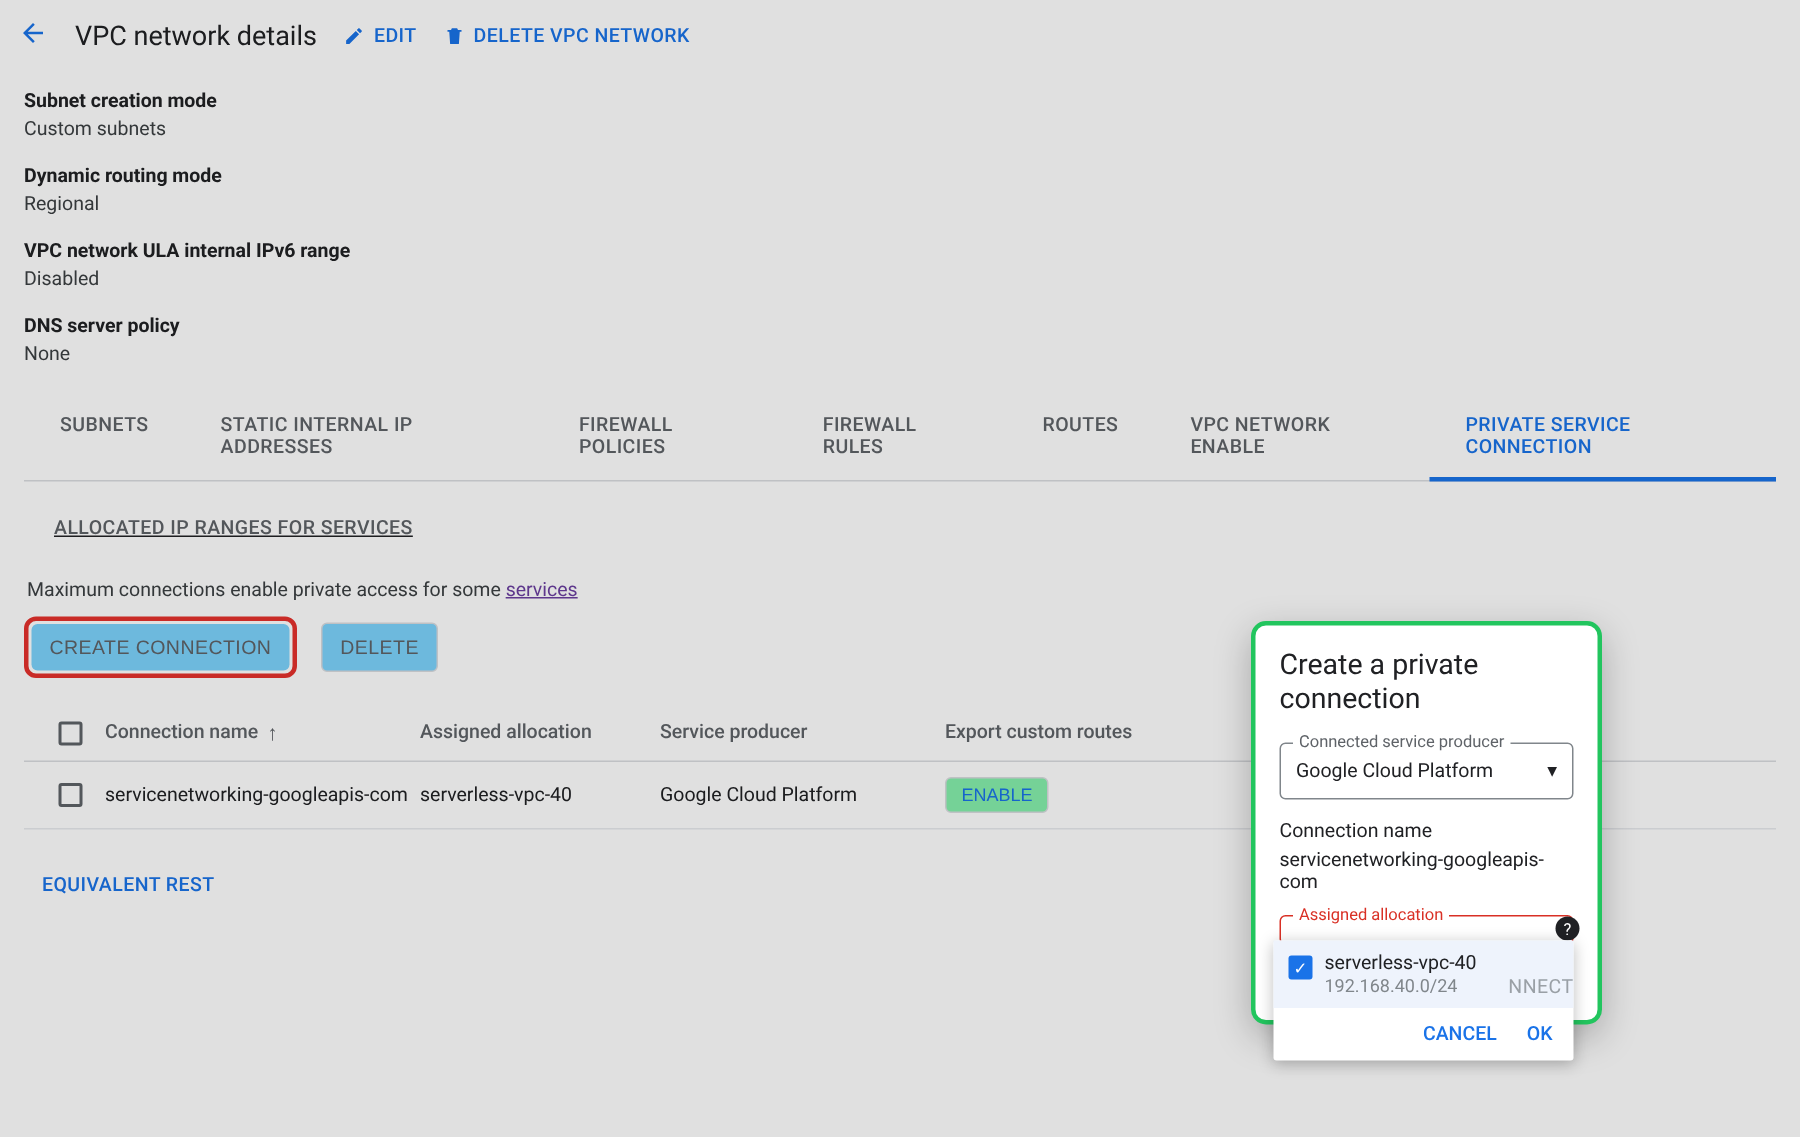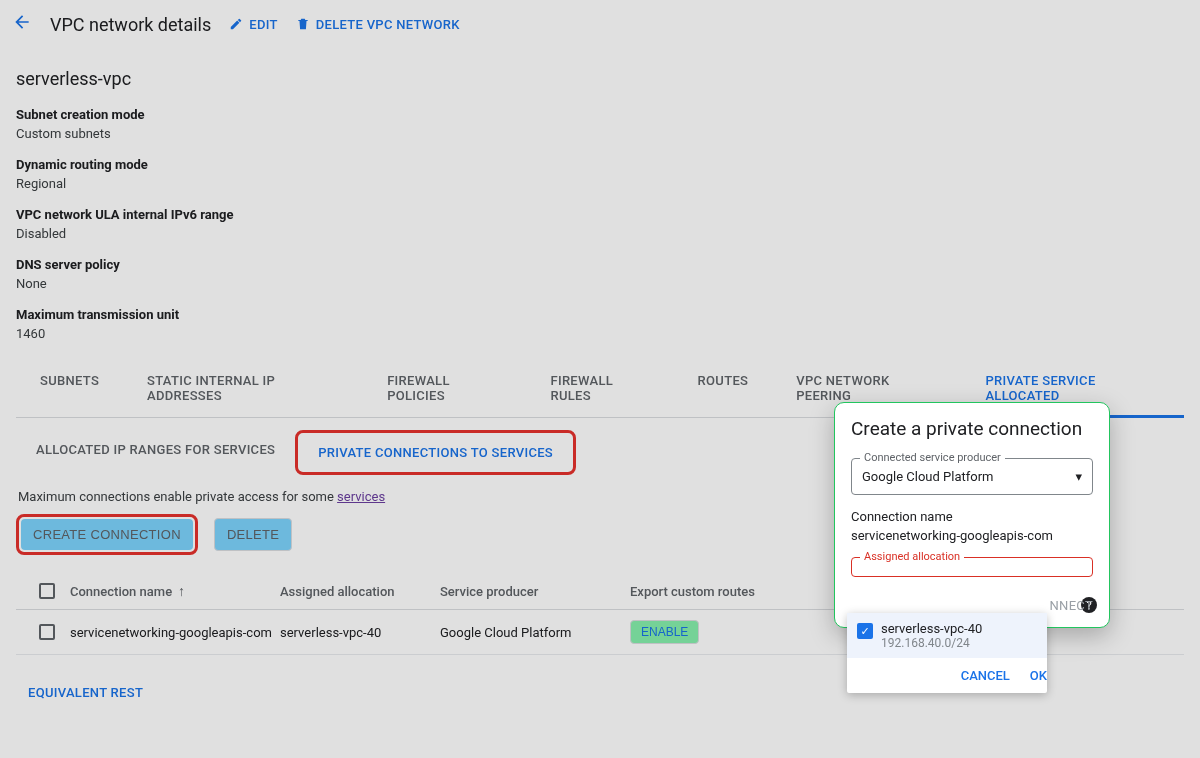--- a/index.html
+++ b/index.html
@@ -32,21 +32,21 @@
   .header .action { color: #1a73e8; font-size: 13px; font-weight: 500; letter-spacing: .3px; display: inline-flex; align-items: center; gap: 6px; cursor:pointer; }
   .content { padding: 12px 16px 0 16px; }
   .vpc-name { font-size: 18px; font-weight: 400; margin: 8px 0 18px 0; }
   .field { margin-bottom: 16px; }
   .field .label { font-weight: 700; font-size: 13px; margin-bottom: 4px; }
   .field .value { font-size: 13px; color: #3c4043; }
   .tabs1 { display:flex; border-bottom: 1px solid #dadce0; margin-top: 18px; justify-content: space-between; }
   .tabs1 .tab { padding: 14px 24px 14px 24px; font-size: 13px; font-weight:500; color:#5f6368; letter-spacing:.3px; cursor:pointer; position:relative; }
   .tabs1 .tab.active { color:#1a73e8; }
   .tabs1 .tab.active::after { content:""; position:absolute; left:0; right:0; bottom:-1px; height:3px; background:#1a73e8; }
-  .tabs2 { display:flex; margin-top: 12px; }
+  .tabs2 { display:flex; margin-top: 12px; text-decoration: underline; }
   .tabs2 .tab { padding: 12px 20px; font-size: 13px; font-weight:500; color:#5f6368; letter-spacing:.3px; cursor:pointer; }
   .tabs2 .tab.active { color:#1a73e8; }
   .hl-box { border: 3px solid #e5322d; border-radius: 8px; padding: 2px 8px; }
   .desc { margin: 14px 0 10px 2px; font-size: 13px; color: #3c4043; }
   .desc a { color: #6b3fa0; text-decoration: underline; }
   .btnrow { display:flex; gap: 16px; margin: 10px 0 18px 0; align-items:center; }
   .btn-flat { font-size: 13px; font-weight:500; color:#5f6368; letter-spacing:.3px; padding: 8px 12px; border:1px solid #dadce0; border-radius:4px; background:#7dd3fc; cursor:pointer; }
   .hl-wrap { border: 3px solid #e5322d; border-radius: 8px; padding: 2px; }
   .hl-wrap .btn-flat { border:none; }
   .table-header, .table-row { display:flex; align-items:center; padding: 10px 8px; font-size:13px; }
@@ -55,43 +55,43 @@
   .col-chk { width: 46px; display:flex; justify-content:center; }
   .col-name { width: 210px; display:flex; align-items:center; gap:6px; }
   .col-alloc { width: 160px; }
   .col-prod { width: 190px; }
   .col-export { width: 170px; }
   .chk { width:16px; height:16px; border:2px solid #5f6368; border-radius:2px; display:inline-block; }
   .enable-btn { color:#1a73e8; border:1px solid #dadce0; background:#86efac; border-radius:4px; padding:4px 10px; font-size:12px; font-weight:500; cursor:pointer; }
   .equiv { margin: 30px 0 0 12px; color:#1a73e8; font-weight:500; font-size:13px; letter-spacing:.3px; cursor:pointer; display:inline-block; }
   
   .dialog {
-    position: absolute; top: 402px; left: 834px; width: 276px;
-    background: #fff; border:1px solid #22c55e; border-radius: 10px;
+    position: absolute; top: 414px; left: 834px; width: 234px;
+    background: #fff; border:3px solid #22c55e; border-radius: 10px;
     box-shadow: 0 8px 24px rgba(0,0,0,0.25);
     z-index: 10; padding: 14px 16px 40px 16px;
   }
   .dialog h2 { margin:0 0 18px 0; font-size:19px; font-weight:400; }
   .outl { border:1px solid #80868b; border-radius:4px; position:relative; padding: 10px 10px; margin-bottom:14px;gap:12px; }
   .outl .float-label { position:absolute; top:-8px; left:8px; background:#fff; padding:0 4px; font-size:11px; color:#5f6368; }
   .outl.sel { display:flex; justify-content:space-between; align-items:center; cursor:pointer; }
   .dlabel { font-size:13px; font-weight:400; color:#202124; margin-bottom:4px; }
   .dval { font-size:13px; color:#202124; margin-bottom:14px; }
   .assigned { border:1px solid #d93025; border-radius:4px; position:relative; height:20px; margin-bottom:10px; }
   .assigned .float-label { position:absolute; top:-8px; left:8px; background:#fff; padding:0 4px; font-size:11px; color:#d93025; }
   .qmark { position:absolute; right: 12px; top: 194px; width:16px; height:16px; border-radius:50%; background:#202124; color:#fff; font-size:11px; display:flex; align-items:center; justify-content:center; }
   .dropdown {
     position:absolute; top:210px; left:12px; width:200px;
     background:#fff; box-shadow:0 2px 10px rgba(0,0,0,0.25); border-radius:2px;
   }
   .dropdown .opt { padding:8px 10px; background:#eef3fc; display:flex; gap:8px; align-items:flex-start; }
   .dropdown .opt .chkf { width:16px; height:16px; background:#1a73e8; border-radius:2px; display:flex; align-items:center; justify-content:center; color:#fff; font-size:11px; margin-top:2px; }
   .dropdown .opt .name { font-size:13px; color:#202124; }
   .dropdown .opt .sub { font-size:12px; color:#80868b; }
-  .dropdown .actions { display:flex; justify-content:flex-end; gap:20px; padding:10px 0; }
+  .dropdown .actions { display:flex; justify-content:flex-end; gap:20px; padding:10px 14px; }
   .dropdown .actions span { color:#1a73e8; font-weight:500; font-size:13px; cursor:pointer; }
   .connect-btn { position:absolute; bottom:14px; right:16px; font-size:13px; color:#9aa0a6; letter-spacing:.3px; }
   .sort-arrow { font-size:14px; }
 </style>
 </head>
 <body>
 
 <div class="header">
   <span class="back">
     <svg width="20" height="20" viewBox="0 0 24 24" fill="#1a73e8">
@@ -107,58 +107,52 @@
   </span>
   <span class="action">
     <svg width="14" height="14" viewBox="0 0 24 24" fill="#1a73e8">
         <path d="M6 7h12l-1 14H7L6 7zm3-4h6l1 2h4v2H4V5h4l1-2z"></path>
       </svg>
     <span>DELETE VPC NETWORK</span>
   </span>
 </div>
 
 <div class="content">
-  <div class="vpc-name">serverless-vpc</div>
 
   <div id="fields">
       <div class="field">
         <div class="label">Subnet creation mode</div>
         <div class="value">Custom subnets</div>
       </div>
       <div class="field">
         <div class="label">Dynamic routing mode</div>
         <div class="value">Regional</div>
       </div>
       <div class="field">
         <div class="label">VPC network ULA internal IPv6 range</div>
         <div class="value">Disabled</div>
       </div>
       <div class="field">
         <div class="label">DNS server policy</div>
         <div class="value">None</div>
-      </div>
-      <div class="field">
-        <div class="label">Maximum transmission unit</div>
-        <div class="value">1460</div>
       </div>
     </div>
 
   <div class="tabs1" id="tabs1">
       <div class="tab">SUBNETS</div>
       <div class="tab">STATIC INTERNAL IP ADDRESSES</div>
       <div class="tab">FIREWALL POLICIES</div>
       <div class="tab">FIREWALL RULES</div>
       <div class="tab">ROUTES</div>
-      <div class="tab">VPC NETWORK PEERING</div>
-      <div class="tab active">PRIVATE SERVICE ALLOCATED</div>
+      <div class="tab">VPC NETWORK ENABLE</div>
+      <div class="tab active">PRIVATE SERVICE CONNECTION</div>
     </div>
 
   <div class="tabs2" id="tabs2">
       <div class="tab">ALLOCATED IP RANGES FOR SERVICES</div>
-      <div class="tab active hl-box">PRIVATE CONNECTIONS TO SERVICES</div>
     </div>
 
   <div class="desc">
     <span>Maximum connections enable private access for some </span><a href="#">services</a>
   </div>
 
   <div class="btnrow">
     <span class="hl-wrap">
       <button class="btn-flat">CREATE CONNECTION</button>
     </span>

